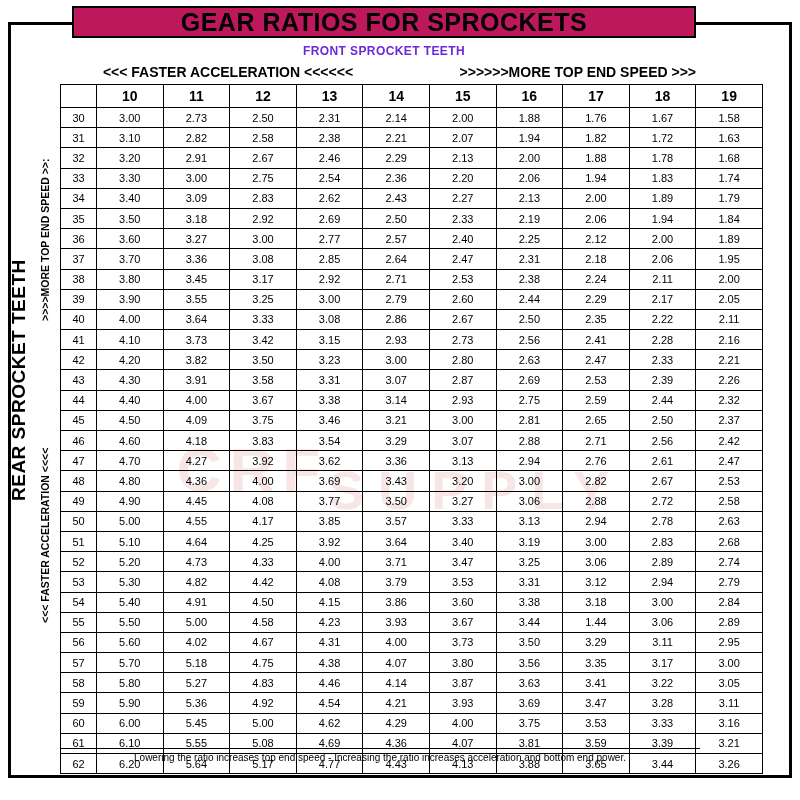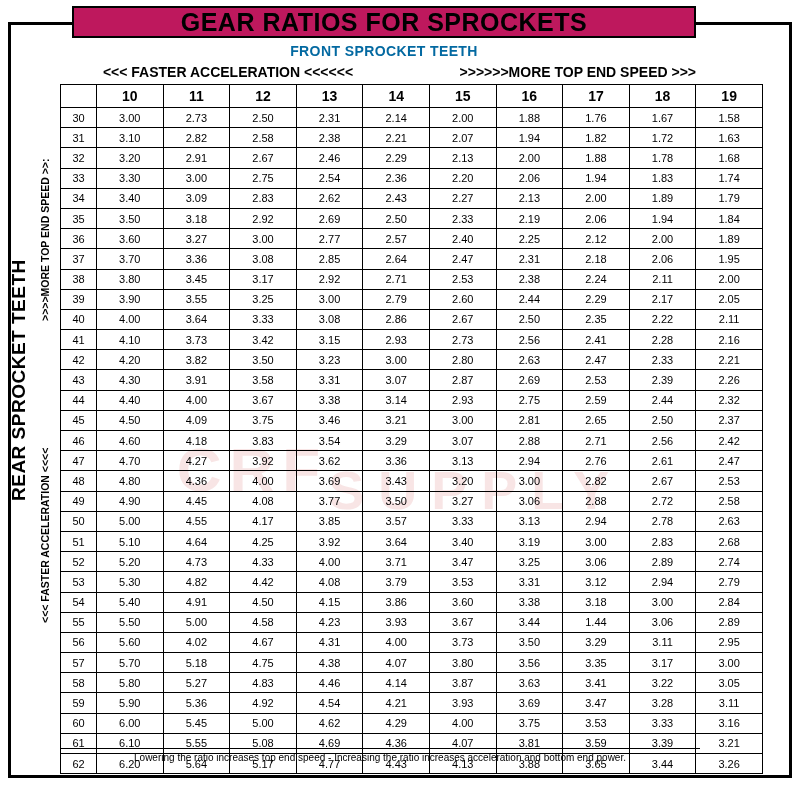--- a/index.html
+++ b/index.html
@@ -49,23 +49,23 @@
   }
   .front-label {
     position: absolute;
     left: 72px;
     top: 40px;
     width: 624px;
     height: 22px;
     display: flex;
     align-items: center;
     justify-content: center;
-    font-size: 14px;
+    font-size: 12px;
     font-weight: bold;
-    color: #0369a1;
+    color: #6d28d9;
     letter-spacing: 0.4px;
   }
   .arrow-row {
     position: absolute;
     left: 72px;
     top: 62px;
     width: 624px;
     height: 20px;
     display: flex;
     align-items: center;

